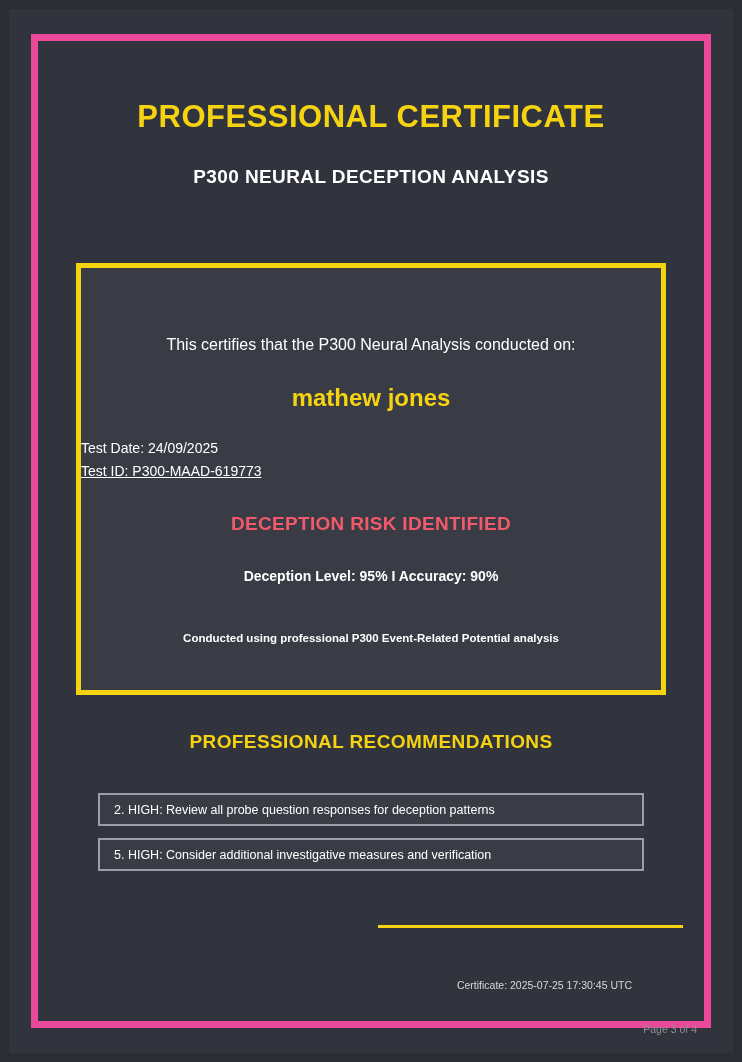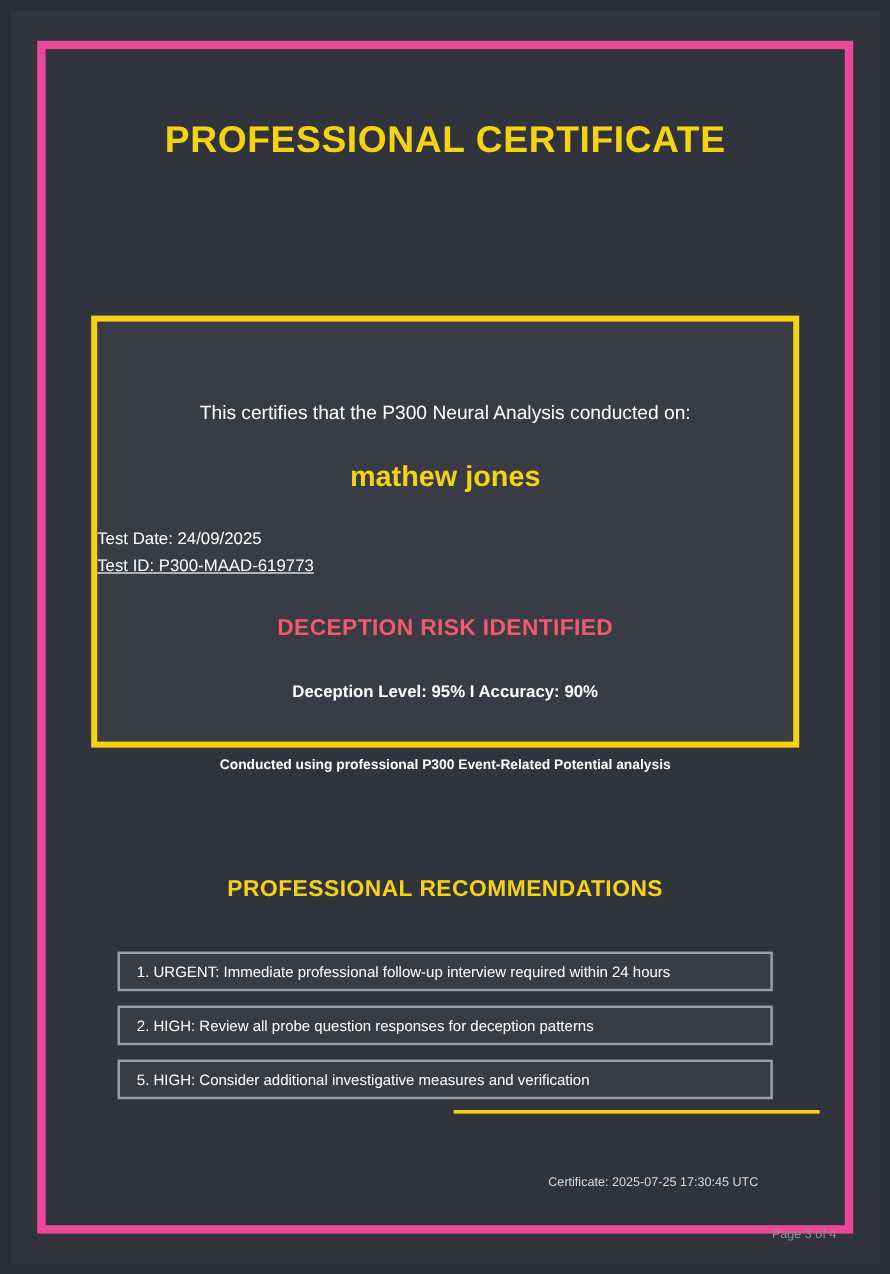--- a/index.html
+++ b/index.html
@@ -57,21 +57,21 @@
     font-weight: bold;
     letter-spacing: 0.4px;
     margin-top: 31px;
   }
 
   .result-box {
     position: absolute;
     left: 38px;
     right: 38px;
     top: 222px;
-    height: 360px;
+    height: 432px;
     border: 5px solid #f5d311;
     box-sizing: border-box;
     background: #3a3c45;
   }
 
   .certifies-line {
     text-align: center;
     color: #ffffff;
     font-size: 16px;
     margin-top: 68px;
@@ -181,35 +181,35 @@
   }
 </style>
 </head>
 <body>
 
 <div class="page">
   <div class="cert-frame">
     <div class="cert-inner">
 
       <div class="cert-title">PROFESSIONAL CERTIFICATE</div>
+      <div class="cert-subtitle">P300 NEURAL DECEPTION ANALYSIS</div>
 
       <div class="result-box">
         <div class="certifies-line">This certifies that the P300 Neural Analysis conducted on:</div>
         <div class="subject-name">mathew jones</div>
         <div class="meta-line">Test Date: 24/09/2025</div>
         <div class="meta-line second">Test ID: P300-MAAD-619773</div>
         <div class="verdict">DECEPTION RISK IDENTIFIED</div>
         <div class="levels">Deception Level: 95% I Accuracy: 90%</div>
         <div class="conducted">Conducted using professional P300 Event-Related Potential analysis</div>
       </div>
 
       <div class="rec-heading">PROFESSIONAL RECOMMENDATIONS</div>
 
       <div class="rec-list">
-        <div class="rec-item">1. URGENT: Immediate professional follow-up interview required within 24 hours</div>
         <div class="rec-item">2. HIGH: Review all probe question responses for deception patterns</div>
         <div class="rec-item">5. HIGH: Consider additional investigative measures and verification</div>
       </div>
 
       <div class="yellow-rule"></div>
 
       <div class="cert-stamp">Certificate: 2025-07-25 17:30:45 UTC</div>
     </div>
   </div>
 

